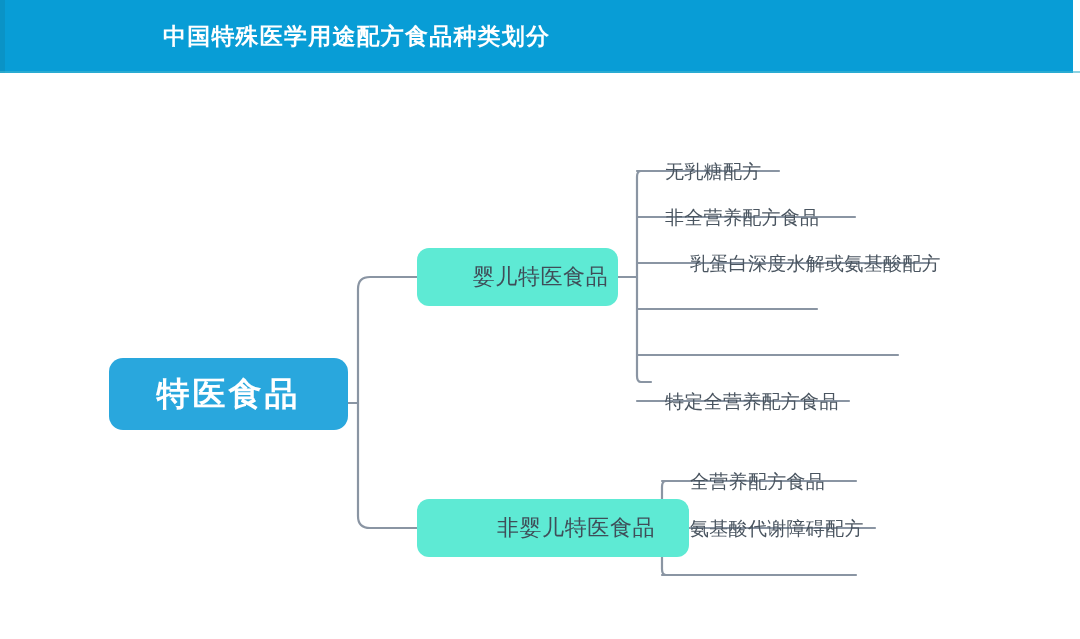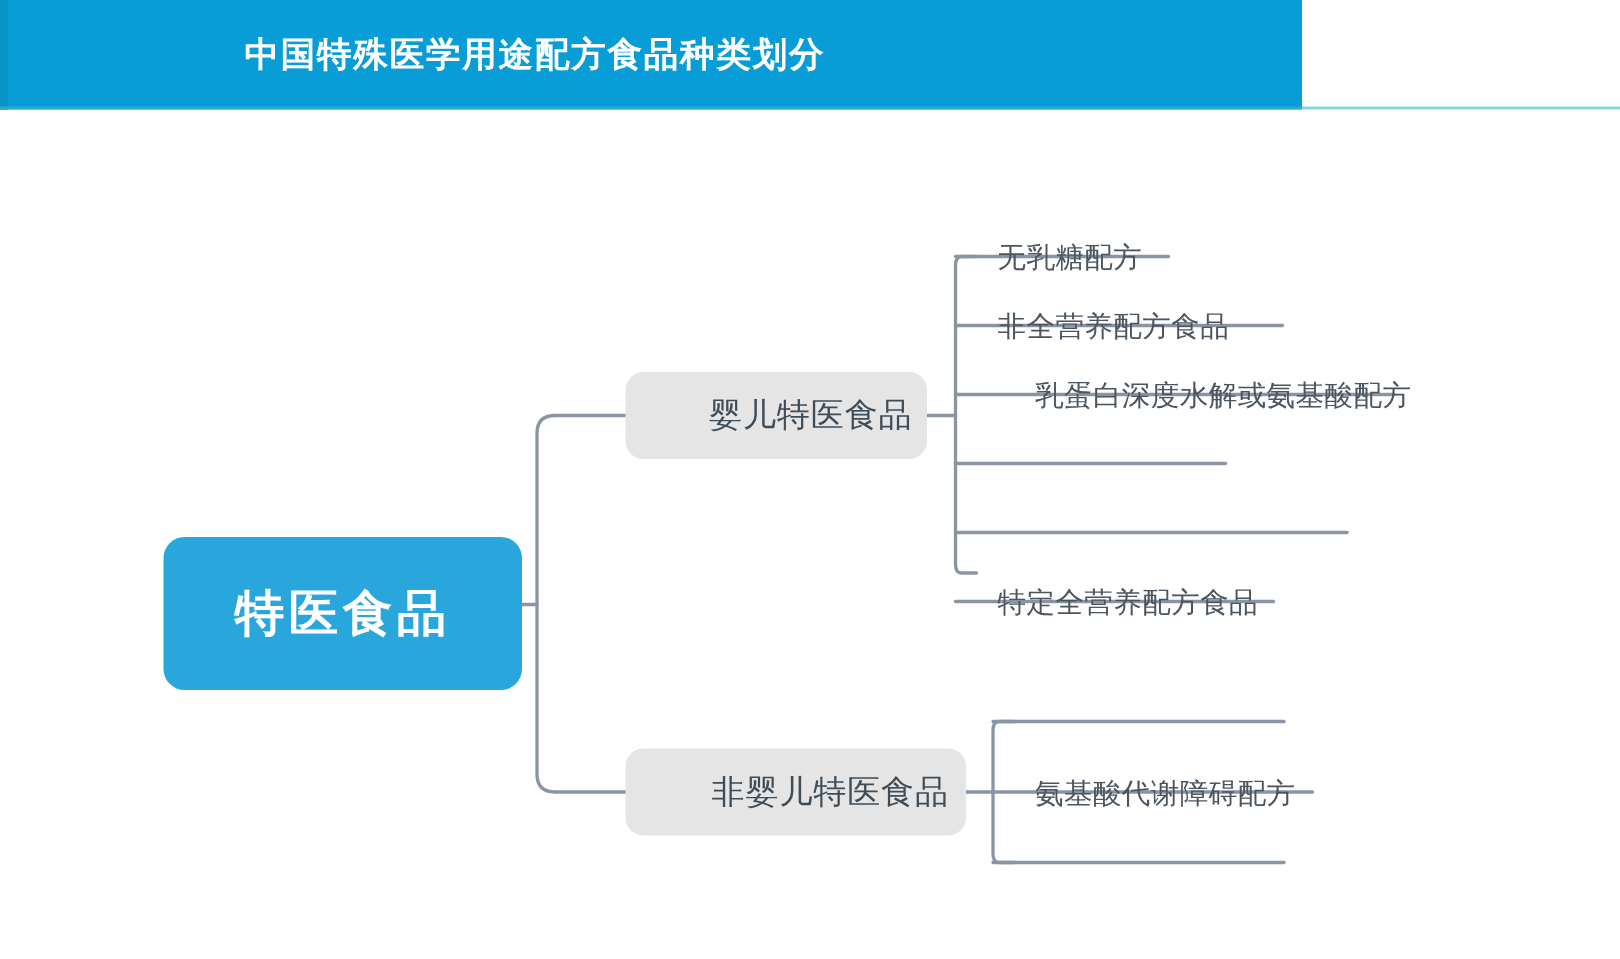--- a/index.html
+++ b/index.html
@@ -13,21 +13,21 @@
     position: relative;
     overflow: hidden;
     font-family: "Liberation Sans", "DejaVu Sans", sans-serif;
   }
 
   
   #title-banner {
     position: absolute;
     left: 0;
     top: 0;
-    width: 868px;
+    width: 1073px;
     height: 73px;
     background: #089dd6;
   }
   #title-banner::before {
     content: "";
     position: absolute;
     left: 0;
     top: 0;
     width: 5px;
     height: 73px;
@@ -78,46 +78,46 @@
     box-sizing: border-box;
     display: flex;
     align-items: center;
     justify-content: center;
     white-space: nowrap;
   }
   #node-root {
     left: 109px;
     top: 285px;
     width: 239px;
-    height: 102px;
+    height: 72px;
     border-radius: 14px;
     background: #29a7dd;
     color: #ffffff;
     font-size: 33px;
     font-weight: bold;
     letter-spacing: 3px;
   }
   .branch-node {
     height: 58px;
     border-radius: 12px;
-    background: #e5e5e5;
+    background: #5eead4;
     color: #3f4d58;
     font-size: 22px;
     letter-spacing: .6px;
     padding-left: 46px;
   }
   #node-branch-0 {
     left: 417px;
     top: 175px;
     width: 201px;
   }
   #node-branch-1 {
     left: 417px;
     top: 426px;
-    width: 227px;
+    width: 272px;
   }
 
   
   .leaf {
     position: absolute;
     color: #4a5560;
     font-size: 19px;
     white-space: nowrap;
     letter-spacing: .3px;
   }
@@ -179,17 +179,20 @@
   <div class="leaf" style="left:665px; top:100px;">
     <span class="leaf-label">非全营养配方食品</span>
   </div>
   <div class="leaf" style="left:690px; top:146px;">
     <span class="leaf-label">乳蛋白深度水解或氨基酸配方</span>
   </div>
   <div class="leaf" style="left:665px; top:284px;">
     <span class="leaf-label">特定全营养配方食品</span>
   </div>
 
+  <div class="leaf" style="left:690px; top:364px;">
+    <span class="leaf-label">全营养配方食品</span>
+  </div>
   <div class="leaf" style="left:690px; top:411px;">
     <span class="leaf-label">氨基酸代谢障碍配方</span>
   </div>
 
 </div>
 
 </body></html>

